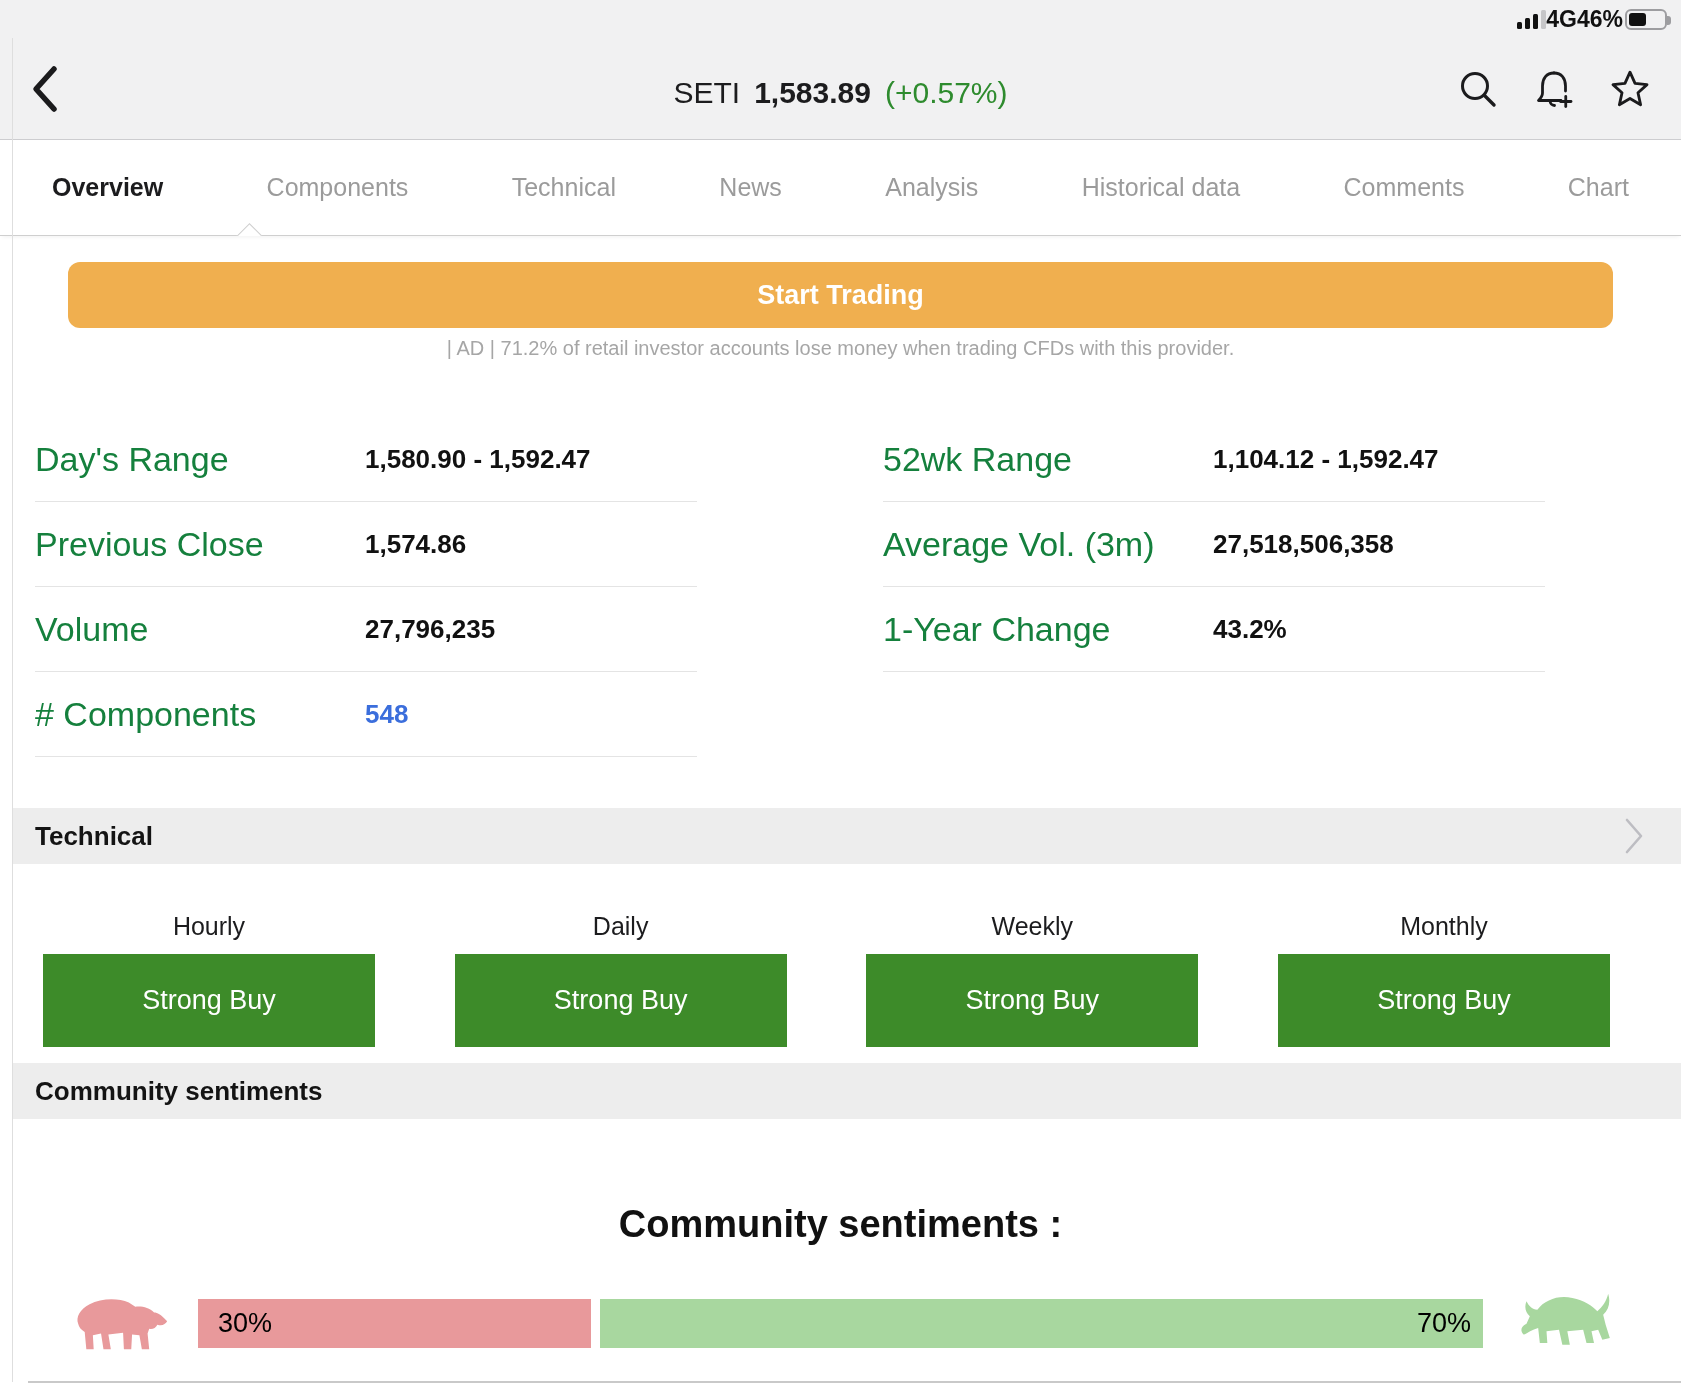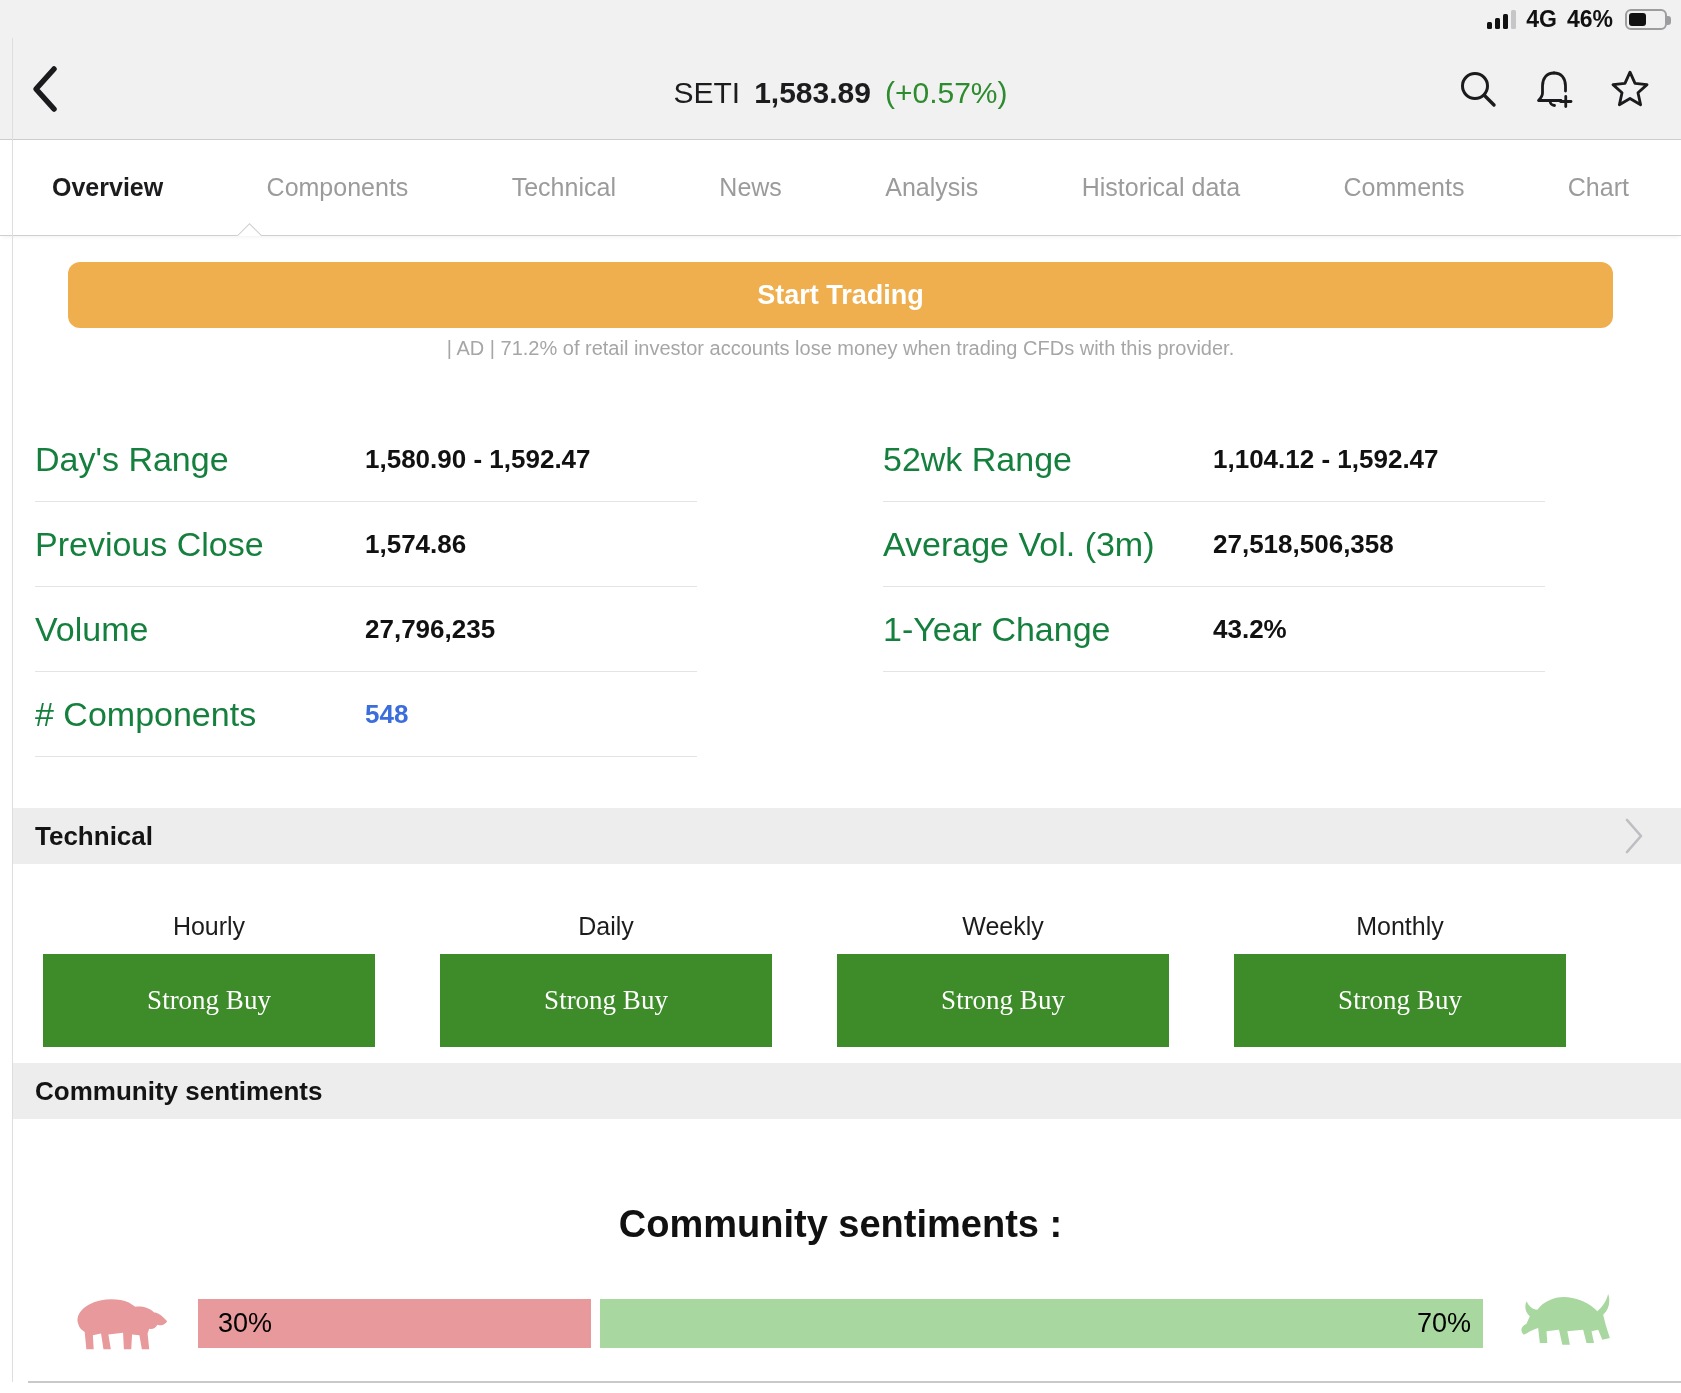--- a/index.html
+++ b/index.html
@@ -3,21 +3,21 @@
 <meta charset="utf-8">
 <style>
   * { box-sizing: border-box; margin: 0; padding: 0; }
   html,body { width:1681px; height:1393px; }
   body {
     font-family: "Liberation Sans", "DejaVu Sans", sans-serif;
     background:#ffffff; color:#1c1c1e; position:relative; overflow:hidden;
   }
 
   
-  .statusbar { height:38px; background:#f1f1f2; display:flex; justify-content:flex-end; align-items:center; padding-right:14px; gap:10px; }
+  .statusbar { height:38px; background:#f1f1f2; display:flex; justify-content:flex-end; align-items:center; padding-right:14px; }
   .statusbar .sb-text { font-size:23px; font-weight:600; color:#111; }
   .signal { display:flex; align-items:flex-end; gap:3px; height:20px; }
   .signal i { display:block; width:5px; border-radius:1.5px; background:#111; }
   .signal i:nth-child(1){height:7px;} .signal i:nth-child(2){height:11px;}
   .signal i:nth-child(3){height:15px;} .signal i:nth-child(4){height:19px; background:#c6c6c8;}
   .battery { position:relative; width:42px; height:21px; border:2px solid #9d9da0; border-radius:6px; margin-left:2px; }
   .battery .fill { position:absolute; left:2px; top:2px; bottom:2px; width:45%; background:#111; border-radius:3px; }
   .battery .tip { position:absolute; right:-6px; top:5px; width:4px; height:9px; background:#9d9da0; border-radius:0 3px 3px 0; }
 
   
@@ -55,25 +55,25 @@
   .qvalue.link { color:#3b6edc; cursor:pointer; }
 
   
   .band { margin-left:13px; height:56px; background:#ededed; display:flex; align-items:center; padding-left:22px; position:relative; }
   .band .band-title { font-size:26px; font-weight:700; color:#141414; }
   .band .chev { position:absolute; right:34px; top:50%; transform:translateY(-50%); }
   .band.technical { margin-top:51px; cursor:pointer; }
   .band.community { margin-top:16px; }
 
   
-  .tf-grid { display:flex; justify-content:space-between; padding:0 115px 0 43px; margin-top:48px; }
+  .tf-grid { display:flex; justify-content:space-between; padding:0 71px 0 43px; margin-top:48px; }
   .tf { width:332px; text-align:center; }
   .tf .tf-label { font-size:25px; color:#1c1c1e; margin-bottom:13px; }
   .tf .tf-signal { height:93px; background:#3d8b29; color:#fff; font-size:27px;
-                   display:flex; align-items:center; justify-content:center; cursor:pointer;font-family:Liberation Serif, serif; }
+                   display:flex; align-items:center; justify-content:center; cursor:pointer; }
 
   
   .cs-heading { margin-top:84px; text-align:center; font-size:38px; font-weight:700; color:#111; }
   .cs-row { margin:44px 62px 0 70px; display:flex; align-items:center; }
   .cs-bear { width:98px; height:64px; flex:none; }
   .cs-bull { width:100px; height:66px; flex:none; margin-left:36px; }
   .bars { flex:1; display:flex; align-items:center; gap:9px; margin-left:30px; }
   .bar { height:49px; display:flex; align-items:center; color:#000000; font-size:27px; }
   .bar.bearish { flex:30 1 0; background:#e8999b; padding-left:20px; }
   .bar.bullish { flex:70 1 0; background:#a8d79f; justify-content:flex-end; padding-right:12px; }

